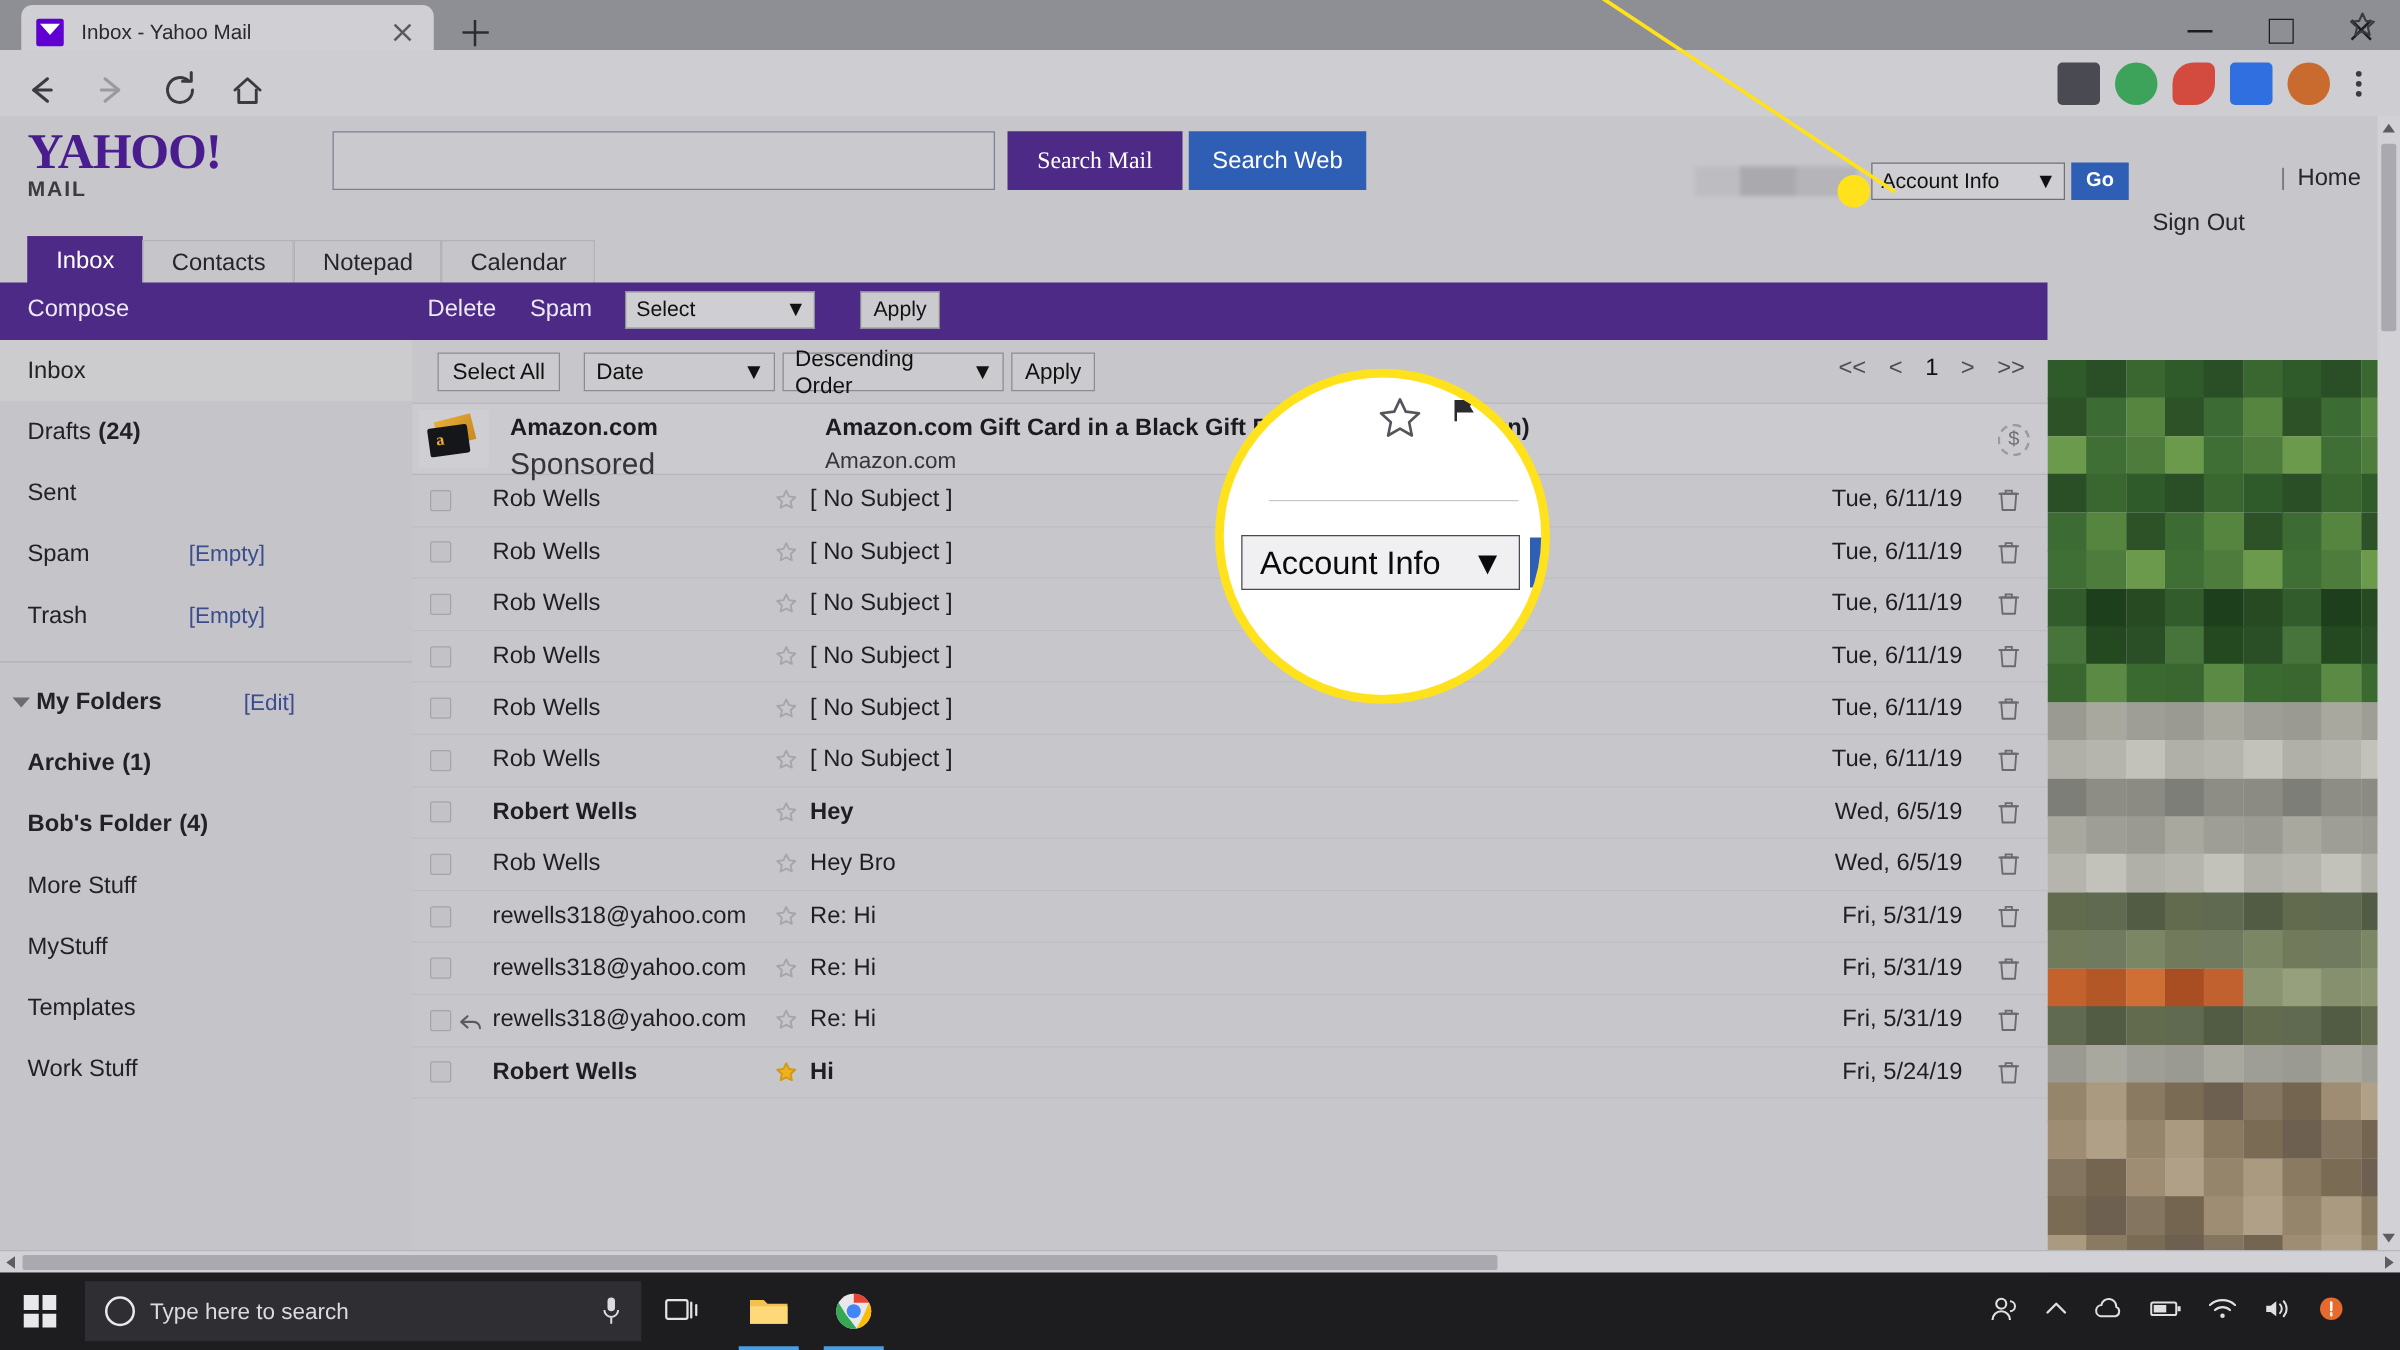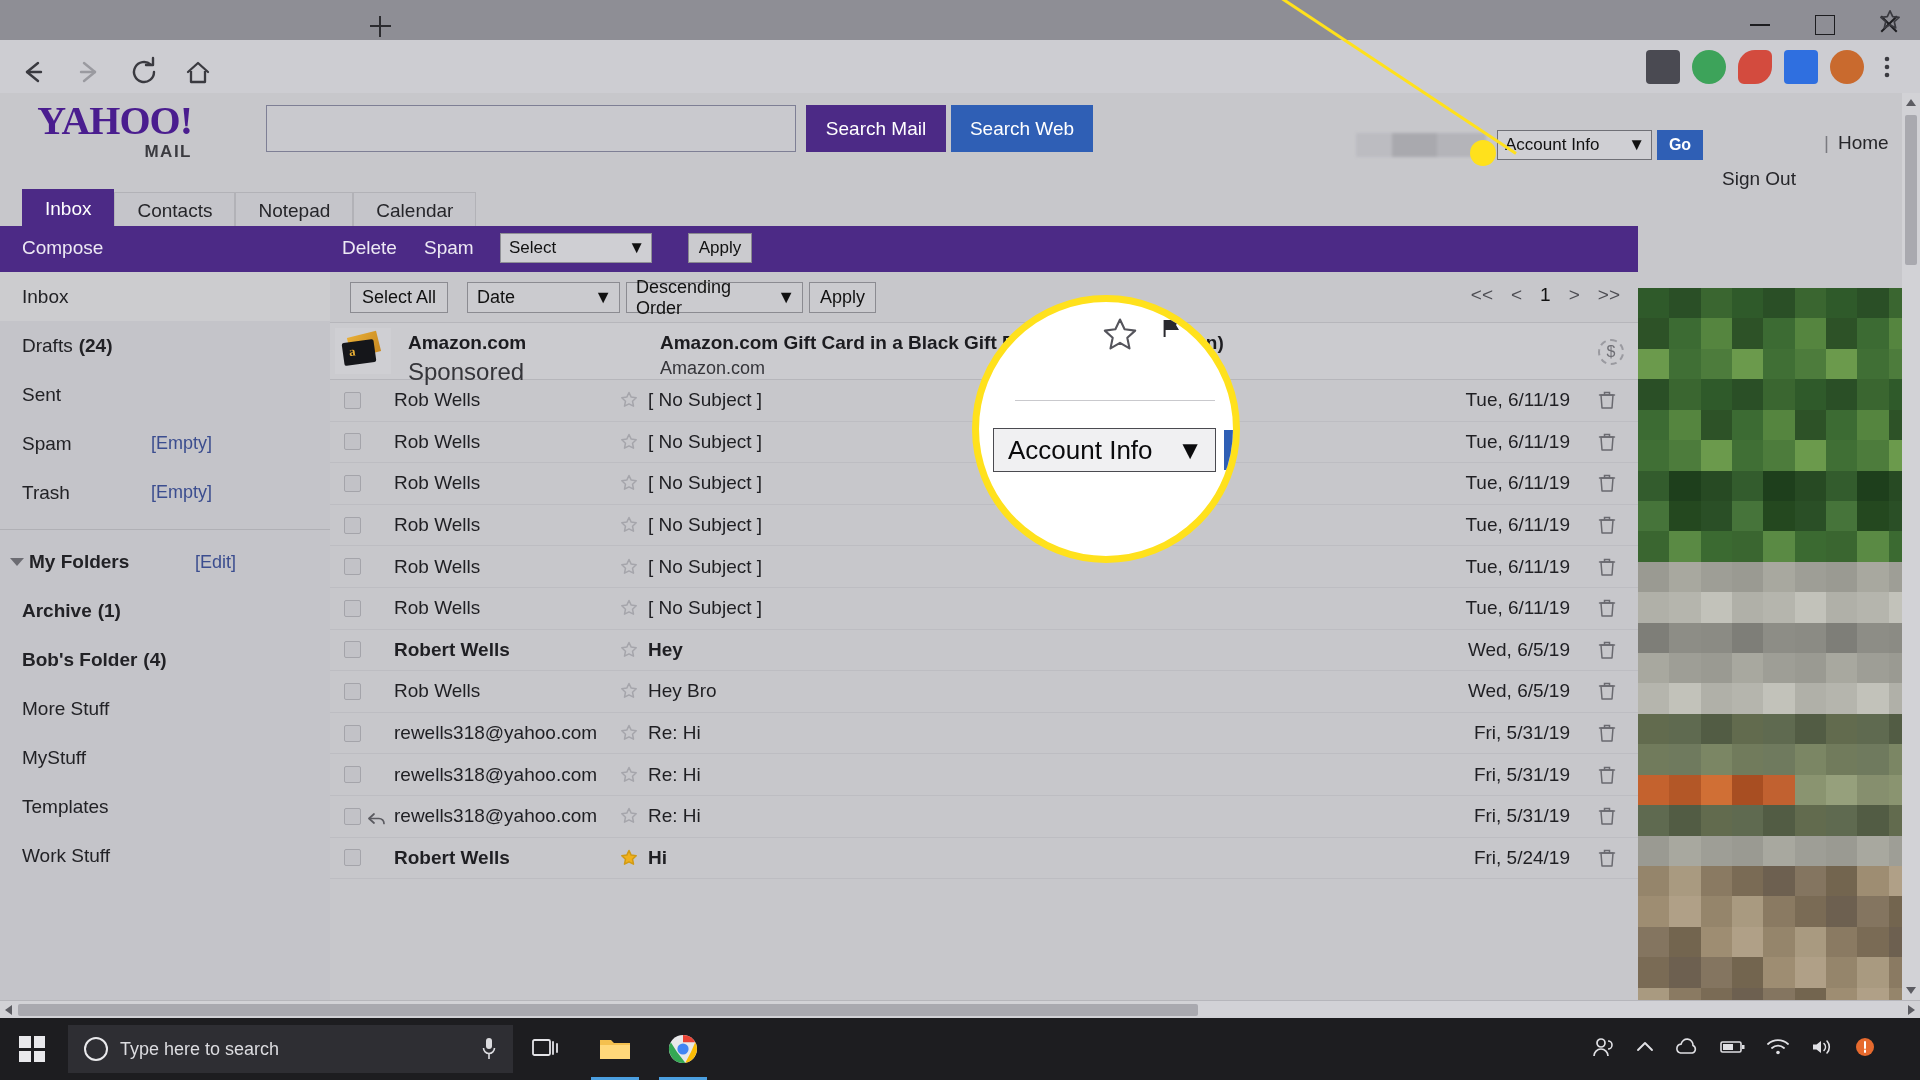--- a/index.html
+++ b/index.html
@@ -87,37 +87,37 @@
   .omni-star { position: absolute; right: 18px; top: 8px; width: 24px; height: 24px; }
   .ext-icons { position: absolute; right: 22px; top: 50px; display: flex; gap: 12px; align-items: center; }
   .ext { width: 34px; height: 34px; border-radius: 4px; position: relative; }
 
   
   .page {
     position: absolute; left: 0; top: 93px; width: 1920px; height: 925px;
     background: #c7c7cb; overflow: hidden;
   }
   .y-header { position: relative; height: 78px; }
-  .y-logo { position: absolute; left: 22px; top: 8px; width: 170px; text-align: right; }
+  .y-logo { position: absolute; left: 22px; top: 8px; width: 170px; text-align: left; }
   .y-logo-main {
     font-family: "Liberation Serif", serif; font-size: 40px; font-weight: 700;
     color: #4a1d8f; letter-spacing: -1px; line-height: 1;
   }
   .y-logo-sub {
     font-size: 17px; font-weight: 700; color: #3b3b40; letter-spacing: 1.5px; margin-top: 1px;
   }
   .y-search-input {
     position: absolute; left: 266px; top: 12px; width: 530px; height: 47px;
     background: #c9c9ce; border: 1.5px solid #7e7f95; outline: none;
     font-size: 18px; padding: 0 8px; color: #111;
   }
   .y-btn-search-mail {
     position: absolute; left: 806px; top: 12px; width: 140px; height: 47px;
     background: #4c2a86; color: #fff; font-size: 19px; border: 0;
-    font-family: Liberation Sans, sans-serif; cursor: pointer;
+    font-family: Liberation Serif, serif; cursor: pointer;
   }
   .y-btn-search-web {
     position: absolute; left: 951px; top: 12px; width: 142px; height: 47px;
     background: #2f5fb5; color: #fff; font-size: 19px; border: 0;
     font-family: "Liberation Sans", sans-serif; cursor: pointer;
   }
   .y-user-redact {
     position: absolute; left: 1356px; top: 133px; width: 130px; height: 24px;
     background: linear-gradient(90deg,#bcbcc1 0 28%, #a9a9ae 28% 62%, #b4b4b9 62% 100%);
     filter: blur(1.5px);
@@ -347,20 +347,25 @@
   .tb-item.active::after { content:""; position:absolute; bottom:0; left:10px; width:48px; height:3px; background:#4b9fe0; }
   .tb-tray { margin-left: auto; display: flex; align-items: center; gap: 20px; padding-right: 14px; }
   .tb-right-edge { width: 10px; height: 62px; }
 </style>
 </head>
 <body>
 
 <div id="app">
 
   <div class="chrome-tabstrip">
+    <div class="tab">
+      <div class="tab-favicon"></div>
+      <div class="tab-title">Inbox - Yahoo Mail</div>
+      <div class="tab-close"></div>
+    </div>
     <div class="tab-new"></div>
     <div class="win-controls">
       <div class="win-btn win-min"></div>
       <div class="win-btn win-max"></div>
       <div class="win-btn win-close"></div>
     </div>
   </div>
 
   <div class="chrome-toolbar"></div>
 

